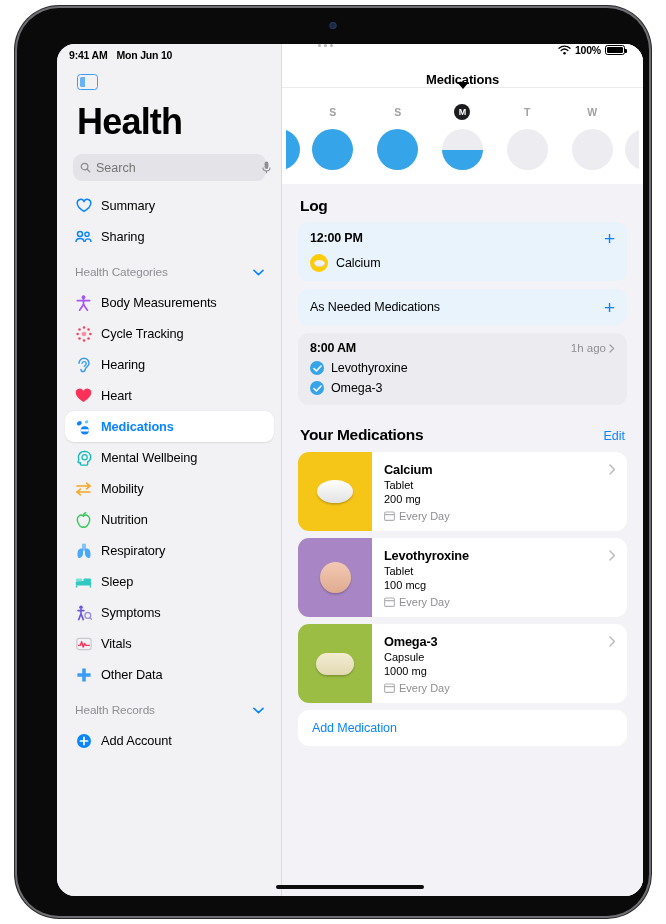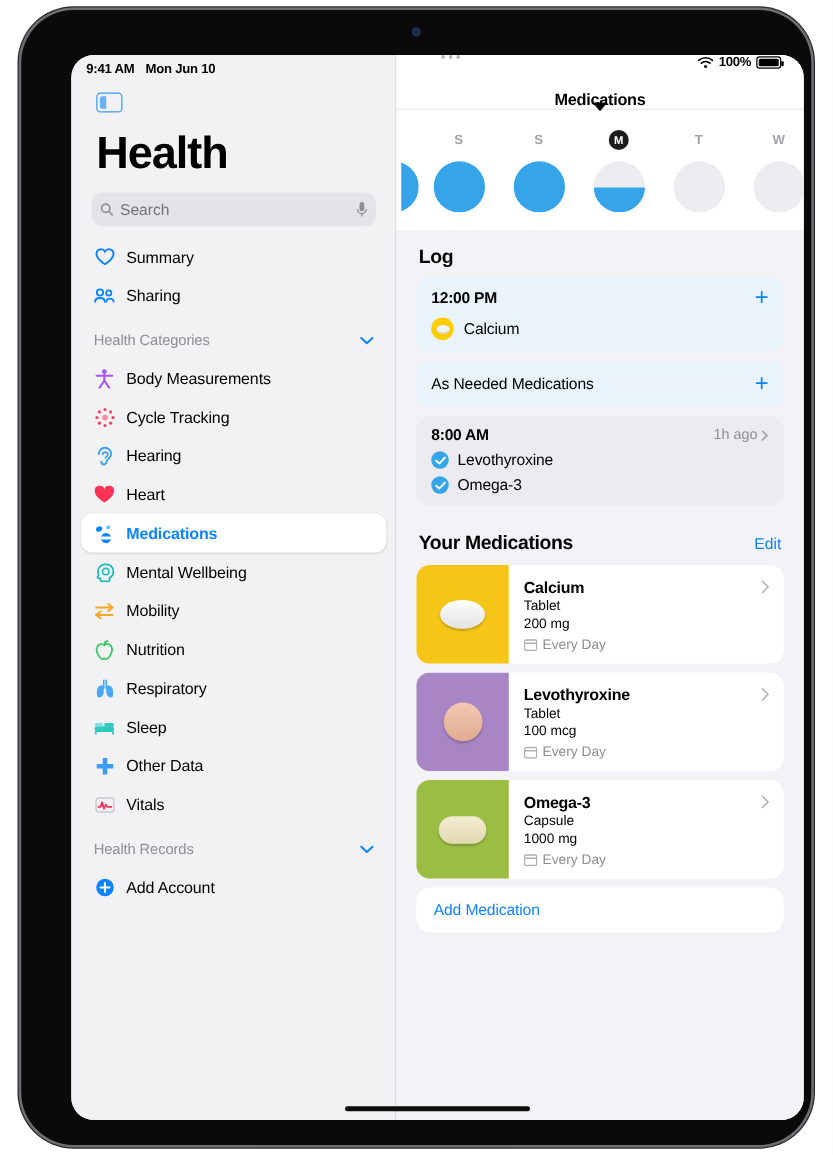--- a/index.html
+++ b/index.html
@@ -27,21 +27,21 @@
     position:absolute; left:40px; top:36px;
     width:586px; height:852px;
     background:#f2f2f7;
     border-radius:18px;
     overflow:hidden;
     display:flex;
   }
 
   
   .sidebar{
-    width:260px; height:100%;
+    width:225px; height:100%;
     background:#f2f2f5;
     flex-shrink:0;
     display:flex; flex-direction:column;
     position:relative;
   }
   .status-bar-left{
     height:22px;
     display:flex; align-items:center;
     padding:0 0 0 12px;
     font-size:10.5px; font-weight:bold; color:#000;
@@ -484,38 +484,49 @@
               <rect x="0.8" y="5" width="15.4" height="4.6" rx="1.6" fill="#30c9c0"></rect>
               <rect x="0.8" y="2.4" width="6.6" height="3" rx="1.4" fill="#7fe0da"></rect>
               <rect x="8.4" y="2.4" width="7.8" height="3" rx="1.4" fill="#30c9c0"></rect>
               <rect x="0.8" y="9.3" width="1.5" height="2.2" fill="#30c9c0"></rect>
               <rect x="14.7" y="9.3" width="1.5" height="2.2" fill="#30c9c0"></rect>
             </svg>
           </span>
           <span>Sleep</span>
         </div>
 
-
         <div class="nav-item">
           <span class="nav-ico">
             <svg width="16" height="16" viewBox="0 0 16 16">
-              <path d="M6.2 1.4h3.6v4.8h4.8v3.6H9.8v4.8H6.2V9.8H1.4V6.2h4.8z" fill="#3a9cf5"></path>
-            </svg>
-          </span>
-          <span>Other Data</span>
+              <circle cx="5" cy="2.3" r="1.8" fill="#6b56e0"></circle>
+              <path d="M5 4.2v4.6M2 5.6h6M5 8.6L2.7 14.6M5 8.6l2.3 6" stroke="#6b56e0" stroke-width="1.6" stroke-linecap="round" fill="none"></path>
+              <circle cx="11.8" cy="10.4" r="2.9" fill="none" stroke="#9b8ce8" stroke-width="1.3"></circle>
+              <line x1="14" y1="12.6" x2="15.5" y2="14.3" stroke="#9b8ce8" stroke-width="1.3" stroke-linecap="round"></line>
+            </svg>
+          </span>
+          <span>Symptoms</span>
         </div>
 
         <div class="nav-item">
           <span class="nav-ico">
             <svg width="16" height="14" viewBox="0 0 16 14">
               <rect x="0.8" y="1.4" width="14.4" height="11.2" rx="2.4" fill="none" stroke="#c9c9cf" stroke-width="1.2"></rect>
               <polyline points="2.6,8.4 4.4,8.4 5.6,4.8 7.2,10 8.6,6.6 9.8,8.4 13.2,8.4" fill="none" stroke="#fc3158" stroke-width="1.4" stroke-linecap="round" stroke-linejoin="round"></polyline>
             </svg>
           </span>
           <span>Vitals</span>
+        </div>
+
+        <div class="nav-item">
+          <span class="nav-ico">
+            <svg width="16" height="16" viewBox="0 0 16 16">
+              <path d="M6.2 1.4h3.6v4.8h4.8v3.6H9.8v4.8H6.2V9.8H1.4V6.2h4.8z" fill="#3a9cf5"></path>
+            </svg>
+          </span>
+          <span>Other Data</span>
         </div>
 
         <div class="section-head">
           <span>Health Records</span>
           <svg class="chev-down" viewBox="0 0 11 7">
             <polyline points="1,1.4 5.5,5.6 10,1.4" fill="none" stroke="#0a84ff" stroke-width="1.6" stroke-linecap="round" stroke-linejoin="round"></polyline>
           </svg>
         </div>
 
         <div class="nav-item">

